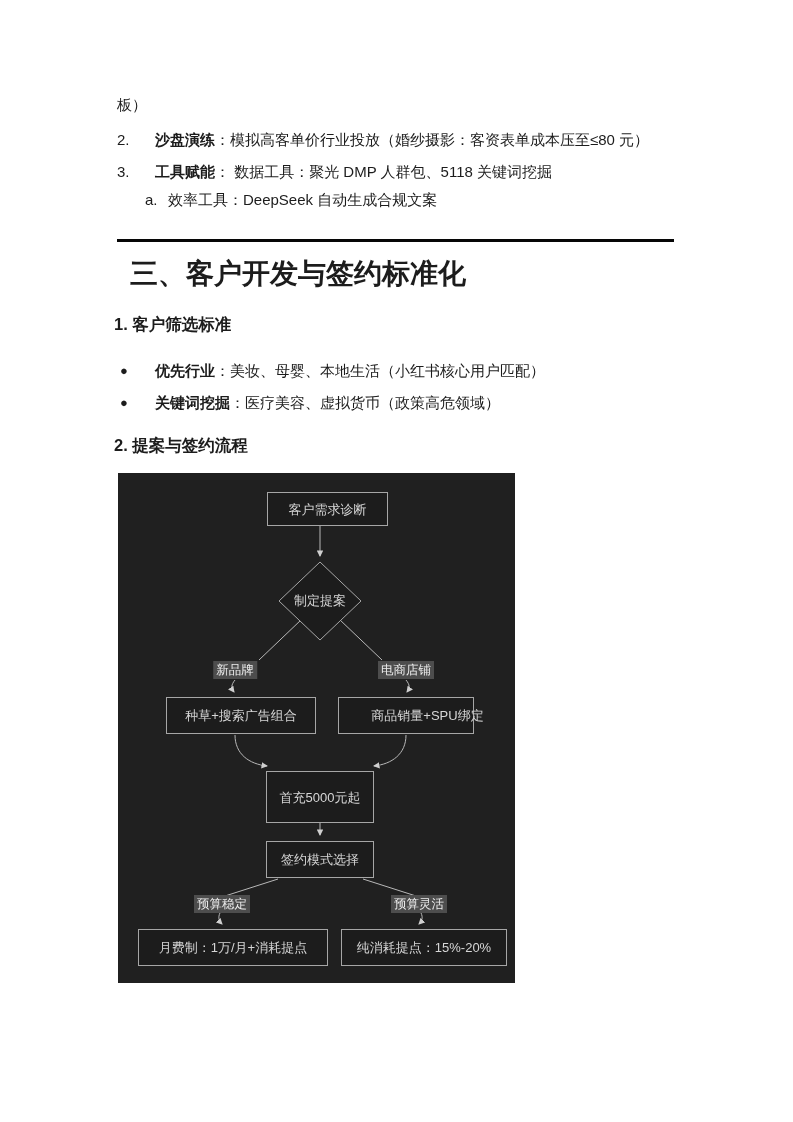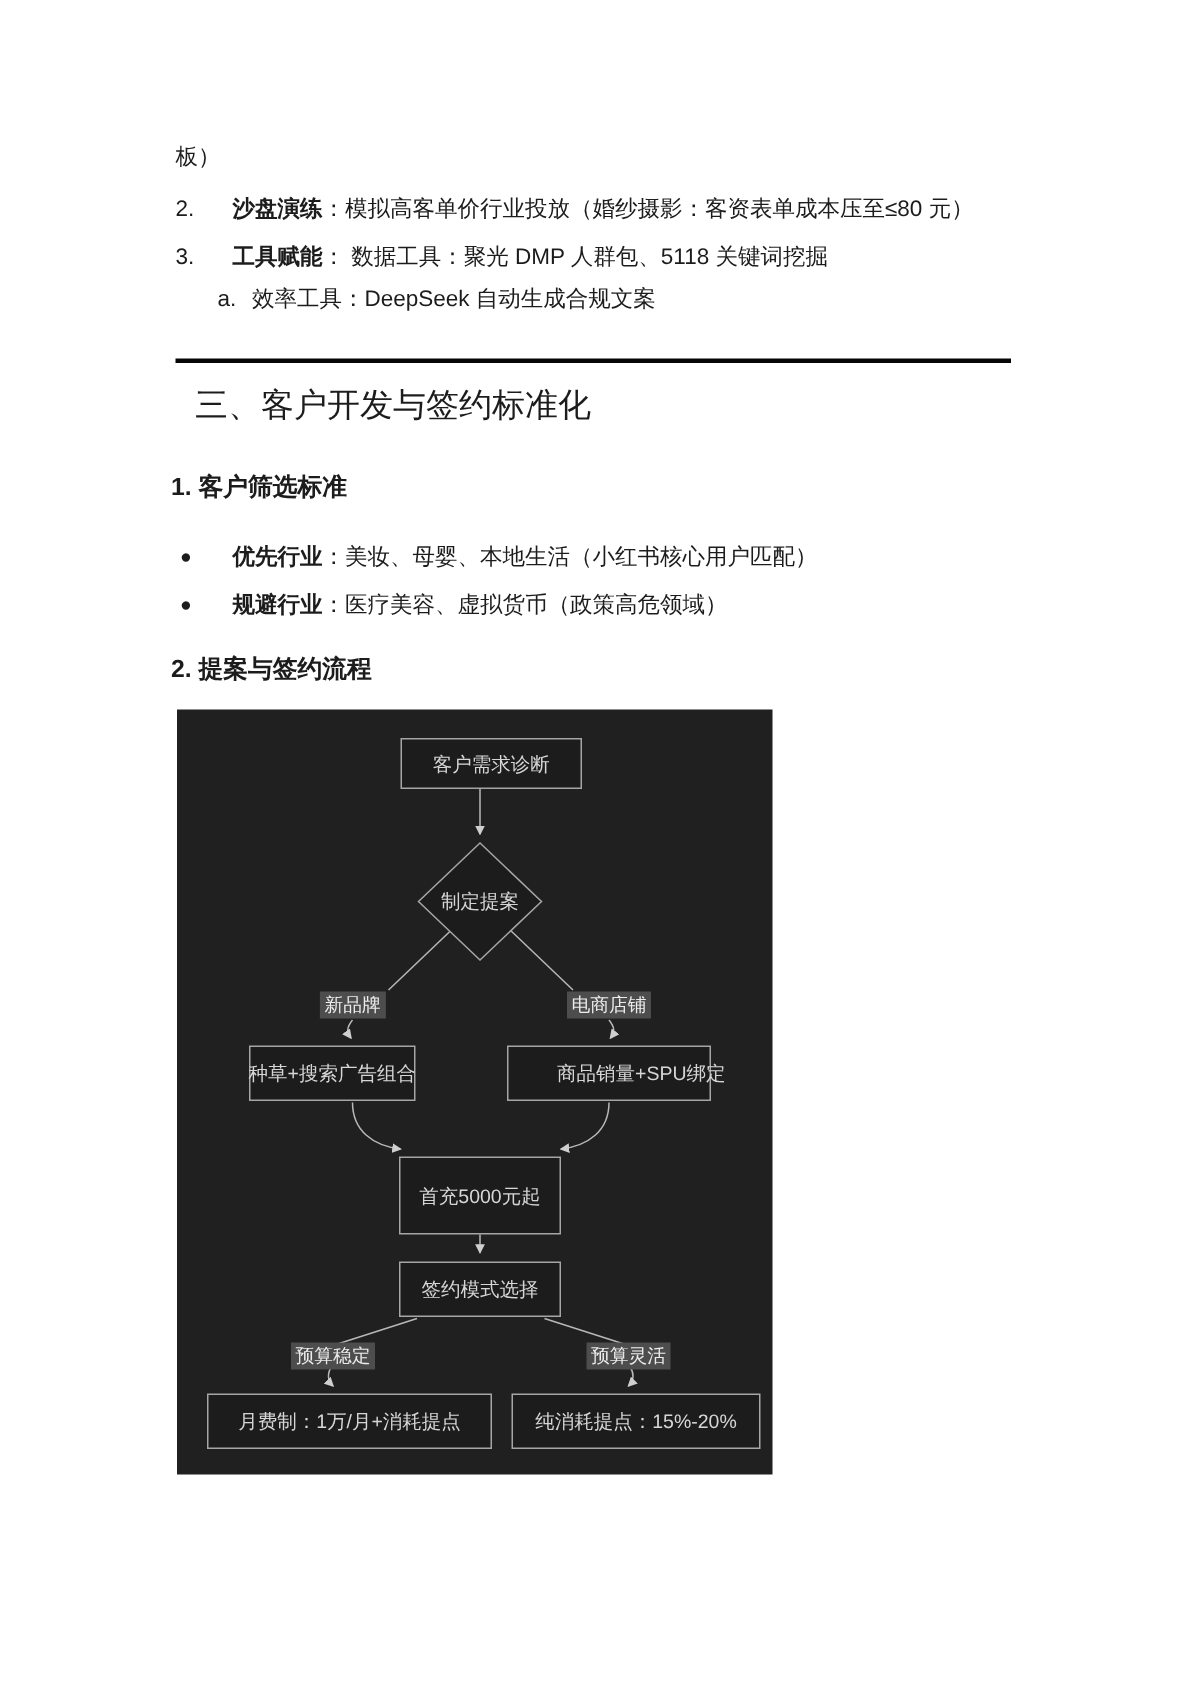--- a/index.html
+++ b/index.html
@@ -12,21 +12,21 @@
     color: #1c1c1c;
     overflow: hidden;
   }
   .abs { position: absolute; }
   .body-line { font-size: 15px; line-height: 19px; white-space: nowrap; }
   .num { display: inline-block; width: 38px; font-weight: 400; }
   .submarker { display: inline-block; width: 23px; }
   .lbl { font-weight: 700; }
   .rest { font-weight: 400; }
   .rule { background: #060606; height: 3px; }
-  .h2 { font-size: 22px; font-weight: 400; white-space: nowrap; }
+  .h2 { font-size: 28px; font-weight: 700; white-space: nowrap; }
   .h3 { font-size: 16.5px; font-weight: 700; white-space: nowrap; }
   .bullet-dot { display: inline-block; width: 35px; font-size: 13px; vertical-align: 1px; }
   
   .diagram {
     position: absolute;
     left: 118px; top: 473px;
     width: 397px; height: 510px;
     background: #202020;
   }
   .diagram svg { position: absolute; left: 0; top: 0; }
@@ -85,21 +85,21 @@
   <div class="abs rule" style="left:117px; top:239px; width:557px;"></div>
 
   <div class="abs h2" style="left:130px; top:255px;">三、客户开发与签约标准化</div>
 
   <div class="abs h3" style="left:114px; top:314px;">1. 客户筛选标准</div>
 
   <div class="abs body-line" style="left:120px; top:361px;">
     <span class="bullet-dot">●</span><span class="lbl">优先行业</span><span class="rest">：美妆、母婴、本地生活（小红书核心用户匹配）</span>
   </div>
   <div class="abs body-line" style="left:120px; top:393px;">
-    <span class="bullet-dot">●</span><span class="lbl">规避行业</span><span class="rest">：医疗美容、虚拟货币（政策高危领域）</span>
+    <span class="bullet-dot">●</span><span class="lbl">关键词挖掘</span><span class="rest">：医疗美容、虚拟货币（政策高危领域）</span>
   </div>
 
   <div class="abs h3" style="left:114px; top:435px;">2. 提案与签约流程</div>
 
   <div class="diagram">
     <svg width="397" height="510" viewBox="0 0 397 510">
       <defs>
         <marker id="arrow" viewBox="0 0 10 10" refX="8.5" refY="5" markerWidth="6.5" markerHeight="6.5" orient="auto-start-reverse">
           <path d="M0,0 L10,5 L0,10 z" fill="#cfcfcf"></path>
         </marker>
@@ -134,21 +134,21 @@
       <polygon points="202,89 243,128 202,167 161,128" fill="#1c1c1c" stroke="#a6a6a6" stroke-width="1"></polygon>
     </svg>
 
     <div class="fnode" style="left:149px; top:19px; width:121px; height:34px;">客户需求诊断</div>
 
     <div class="fdiamond-text" style="left:152px; top:114px; width:100px; height:28px;">制定提案</div>
 
     <div class="elabel" style="left:117px; top:188px;">新品牌</div>
     <div class="elabel" style="left:288px; top:188px;">电商店铺</div>
 
-    <div class="fnode" style="left:48px; top:224px; width:111px; height:37px;">种草+搜索广告组合</div>
+    <div class="fnode" style="left:48px; top:224px; width:150px; height:37px;">种草+搜索广告组合</div>
     <div class="fnode" style="left:220px; top:224px; width:136px; height:37px;padding-left:43px;">商品销量+SPU绑定</div>
 
     <div class="fnode" style="left:148px; top:298px; width:108px; height:52px;">首充5000元起</div>
 
     <div class="fnode" style="left:148px; top:368px; width:108px; height:37px;">签约模式选择</div>
 
     <div class="elabel" style="left:104px; top:422px;">预算稳定</div>
     <div class="elabel" style="left:301px; top:422px;">预算灵活</div>
 
     <div class="fnode" style="left:20px; top:456px; width:190px; height:37px;">月费制：1万/月+消耗提点</div>

